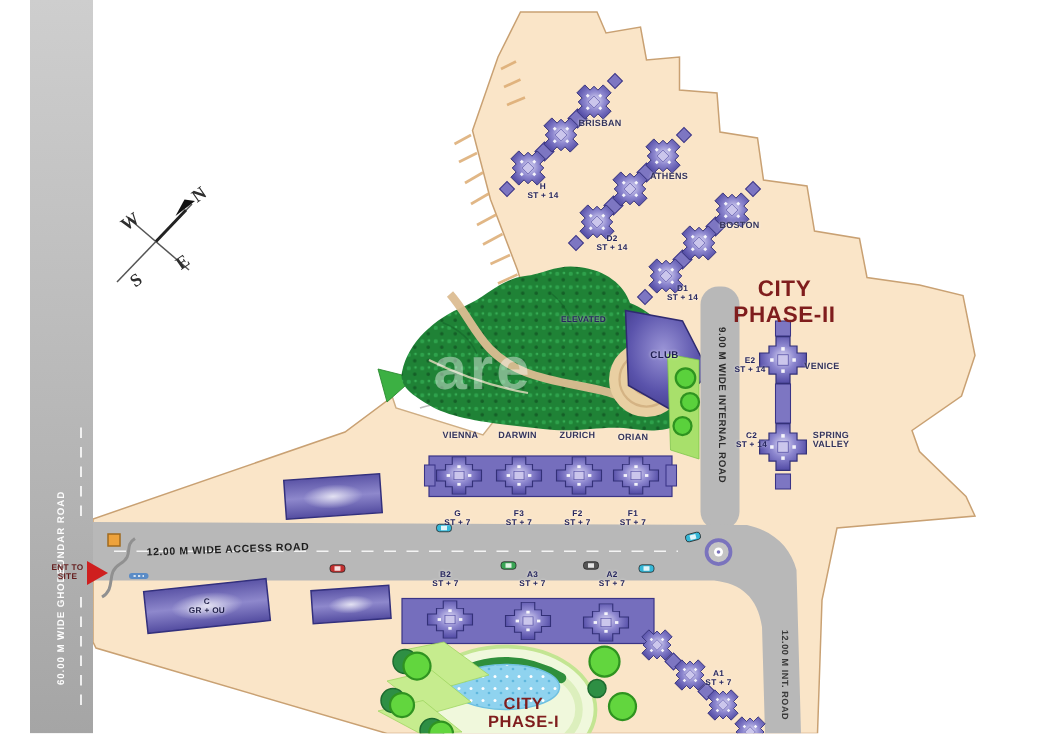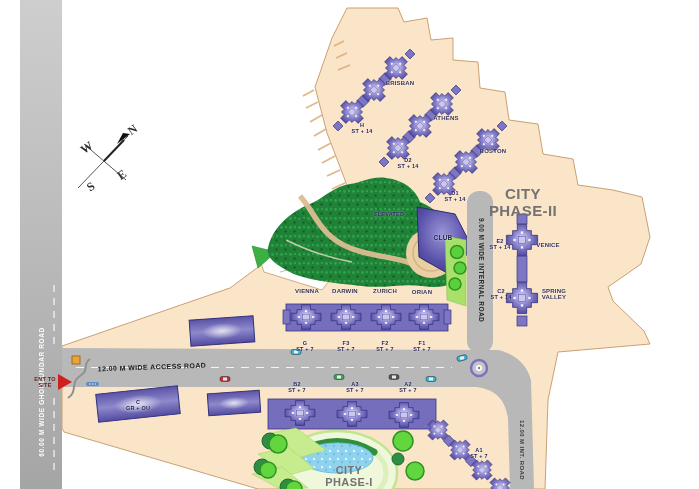--- a/index.html
+++ b/index.html
@@ -3,21 +3,21 @@
 <meta charset="utf-8">
 <style>
   html,body{margin:0;padding:0;background:#fff;}
   #map{position:relative;width:699px;height:489px;overflow:hidden;background:#fff;
        font-family:"Liberation Sans",sans-serif;}
   #map svg{position:absolute;left:0;top:0;}
   .lbl{position:absolute;transform:translate(-50%,-50%);white-space:nowrap;text-align:center;
        font-weight:bold;color:#34345c;font-size:6px;letter-spacing:.2px;
        text-shadow:0 0 2px rgba(255,255,255,.75);}
   .blk{font-size:5.5px;line-height:1.12;color:#26265e;}
-  .redtitle{color:#737373;font-size:15px;line-height:1.1;letter-spacing:.4px;text-shadow:none;}
+  .redtitle{color:#7f1d1d;font-size:15px;line-height:1.1;letter-spacing:.4px;text-shadow:none;}
   .redtitle.small{font-size:11px;}
   .roadlbl{color:#1d1d1d;font-size:7px;letter-spacing:.4px;text-shadow:none;}
   .vert{transform:translate(-50%,-50%) rotate(90deg);}
   .vertup{transform:translate(-50%,-50%) rotate(-90deg);}
   .white{color:#fdfdfd;text-shadow:none;}
   .ent{color:#641d1d;font-size:5.5px;line-height:1.15;text-shadow:none;}
   .compass-letter{font-family:"Liberation Serif",serif;font-weight:600;font-size:12px;color:#2e2e2e;
        text-shadow:none;}
   .watermark{position:absolute;left:322px;top:247px;transform:translate(-50%,-50%);
        font-size:40px;font-weight:bold;line-height:.92;color:rgba(255,255,255,.42);
@@ -365,14 +365,15 @@
     <div>ENT TO</div>
       <div>SITE</div>
     </div>
 
   <div class="lbl compass-letter" style="left:133px;top:130px;transform:translate(-50%,-50%) rotate(-35deg);">N</div>
   <div class="lbl compass-letter" style="left:87px;top:148px;transform:translate(-50%,-50%) rotate(-35deg);">W</div>
   <div class="lbl compass-letter" style="left:122px;top:175px;transform:translate(-50%,-50%) rotate(-35deg);">E</div>
   <div class="lbl compass-letter" style="left:91px;top:187px;transform:translate(-50%,-50%) rotate(-35deg);">S</div>
 
   <div class="watermark">
+    <div>are</div>
     </div>
 </div>
 
 </body></html>

